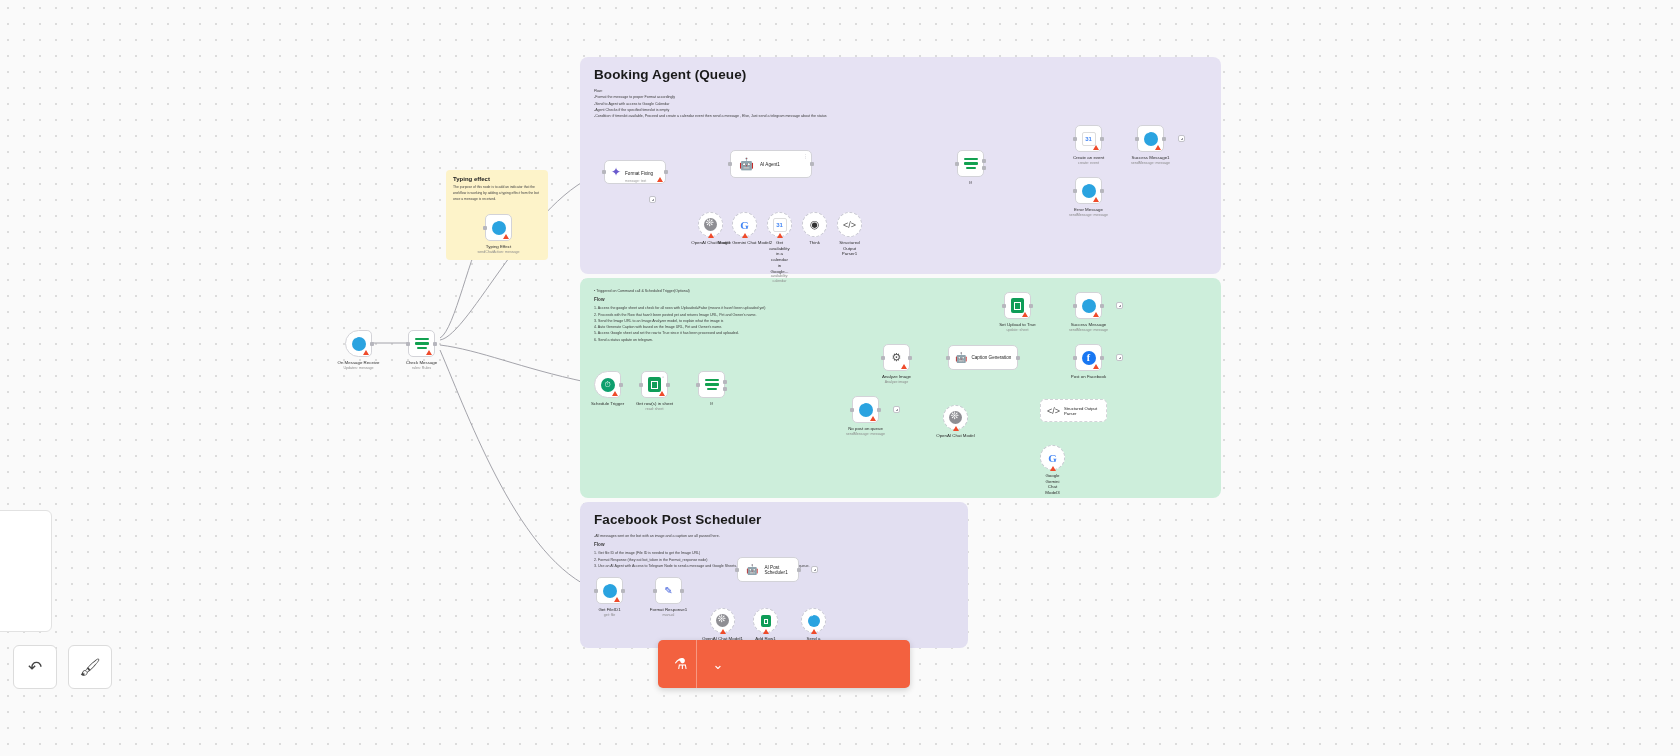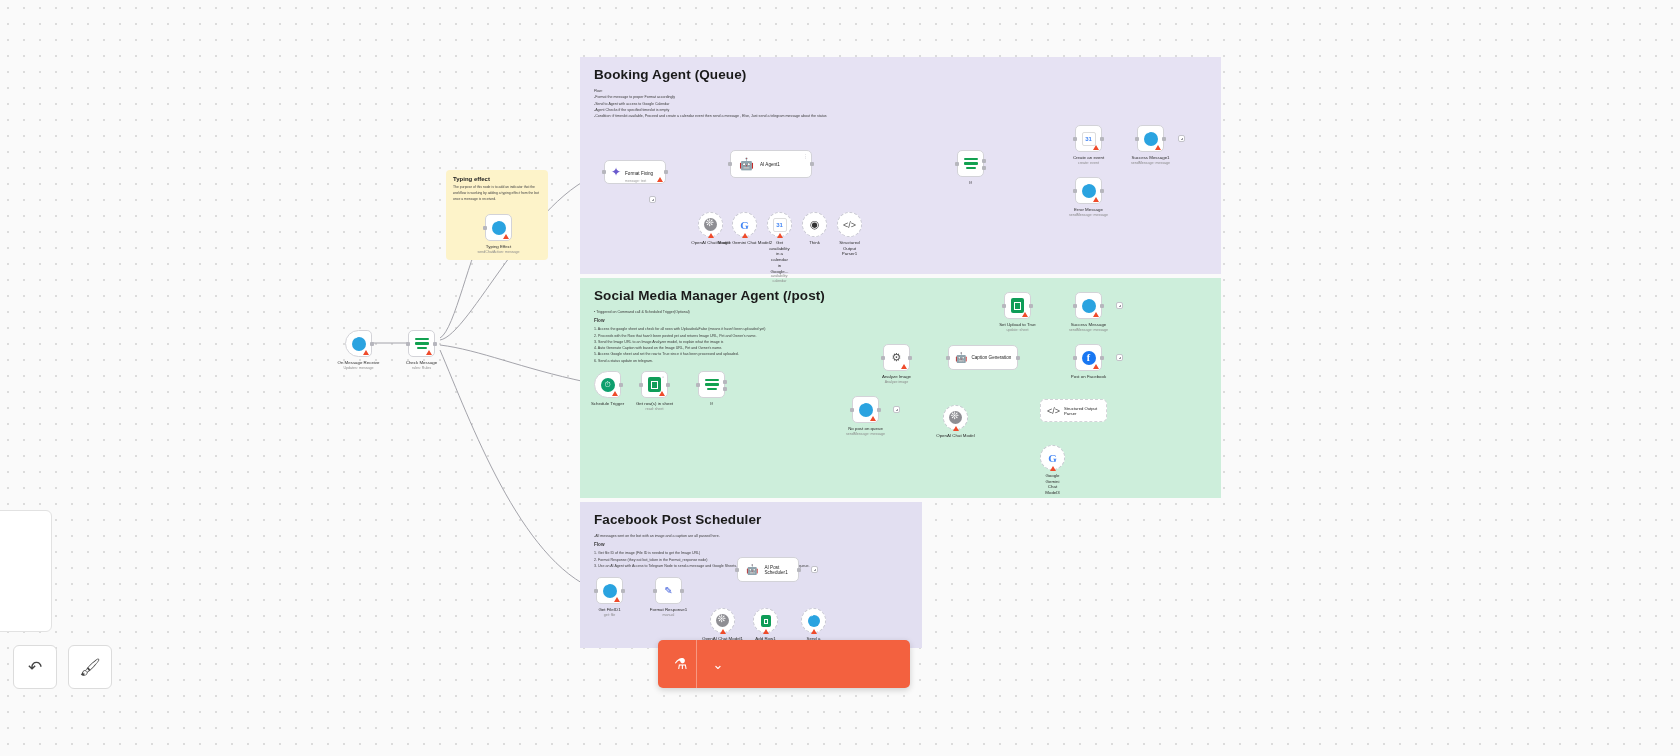--- a/index.html
+++ b/index.html
@@ -7,30 +7,30 @@
     font-family:"Liberation Sans", sans-serif; background:#fafafa; }
 
   #canvas {
     position:relative; width:1680px; height:756px;
     background-color:#fafafa;
     background-image: radial-gradient(circle, #dcdcdc 1px, transparent 1px);
     background-size: 16px 16px;
   }
 
   
-  .group { position:absolute; border-radius:0; padding:10px 14px; overflow:hidden; }
+  .group { position:absolute; border-radius:8px; padding:10px 14px; overflow:hidden; }
   .group h2 { font-size:13.5px; font-weight:bold; color:#1a1a1a; letter-spacing:.1px;
               margin-bottom:6px; }
   .group .meta { font-size:3.6px; line-height:1.75; color:#3a3a3a; }
   .group .meta b { font-size:4.6px; display:block; margin:2px 0 1px; }
   .group .meta .li { white-space:nowrap; }
 
   #g-booking  { left:580px; top:57px;  width:641px; height:217px; background:#e6e2f3; }
   #g-social   { left:580px; top:278px; width:641px; height:220px; background:#cdeedb; }
-  #g-facebook { left:580px; top:502px; width:342px; height:146px; background:#e2dff1; }
+  #g-facebook { left:580px; top:502px; width:388px; height:146px; background:#e2dff1; }
 
   
   #note-typing { position:absolute; left:446px; top:170px; width:102px; height:90px;
     background:#fdf3c9; border-radius:4px; padding:6px 7px; }
   #note-typing .t { font-size:6px; font-weight:bold; color:#222; margin-bottom:3px; }
   #note-typing .d { font-size:3.4px; line-height:1.75; color:#444; }
 
   
   #edges { position:absolute; inset:0; width:1680px; height:756px; pointer-events:none; }
 
@@ -183,21 +183,20 @@
     <div class="meta">
       <div class="li">Flow:</div>
       <div class="li">-Format the message to proper Format accordingly</div>
       <div class="li">-Send to Agent with access to Google Calendar</div>
       <div class="li">-Agent Checks if the specified timeslot is empty</div>
       <div class="li">-Condition: if timeslot available, Proceed and create a calendar event then send a message , Else, Just send a telegram message about the status</div>
     </div>
   </div>
 
   <div class="group" id="g-social">
-    <h2>Social Media Manager Agent (/post)</h2>
     <div class="meta">
       <div class="li">• Triggered on Command call &amp; Scheduled Trigger(Optional)</div>
       <b>Flow</b>
       <div class="li">1. Access the google sheet and check for all rows with Uploaded=False (means it hasn't been uploaded yet)</div>
       <div class="li">2. Proceeds with the Row that hasn't been posted yet and returns Image URL, Pet and Owner's name.</div>
       <div class="li">3. Send the Image URL to an Image Analyzer model, to explain what the image is</div>
       <div class="li">4. Auto Generate Caption with based on the Image URL, Pet and Owner's name.</div>
       <div class="li">5. Access Google sheet and set the row to True since it has been processed and uploaded.</div>
       <div class="li">6. Send a status update on telegram.</div>
     </div>

